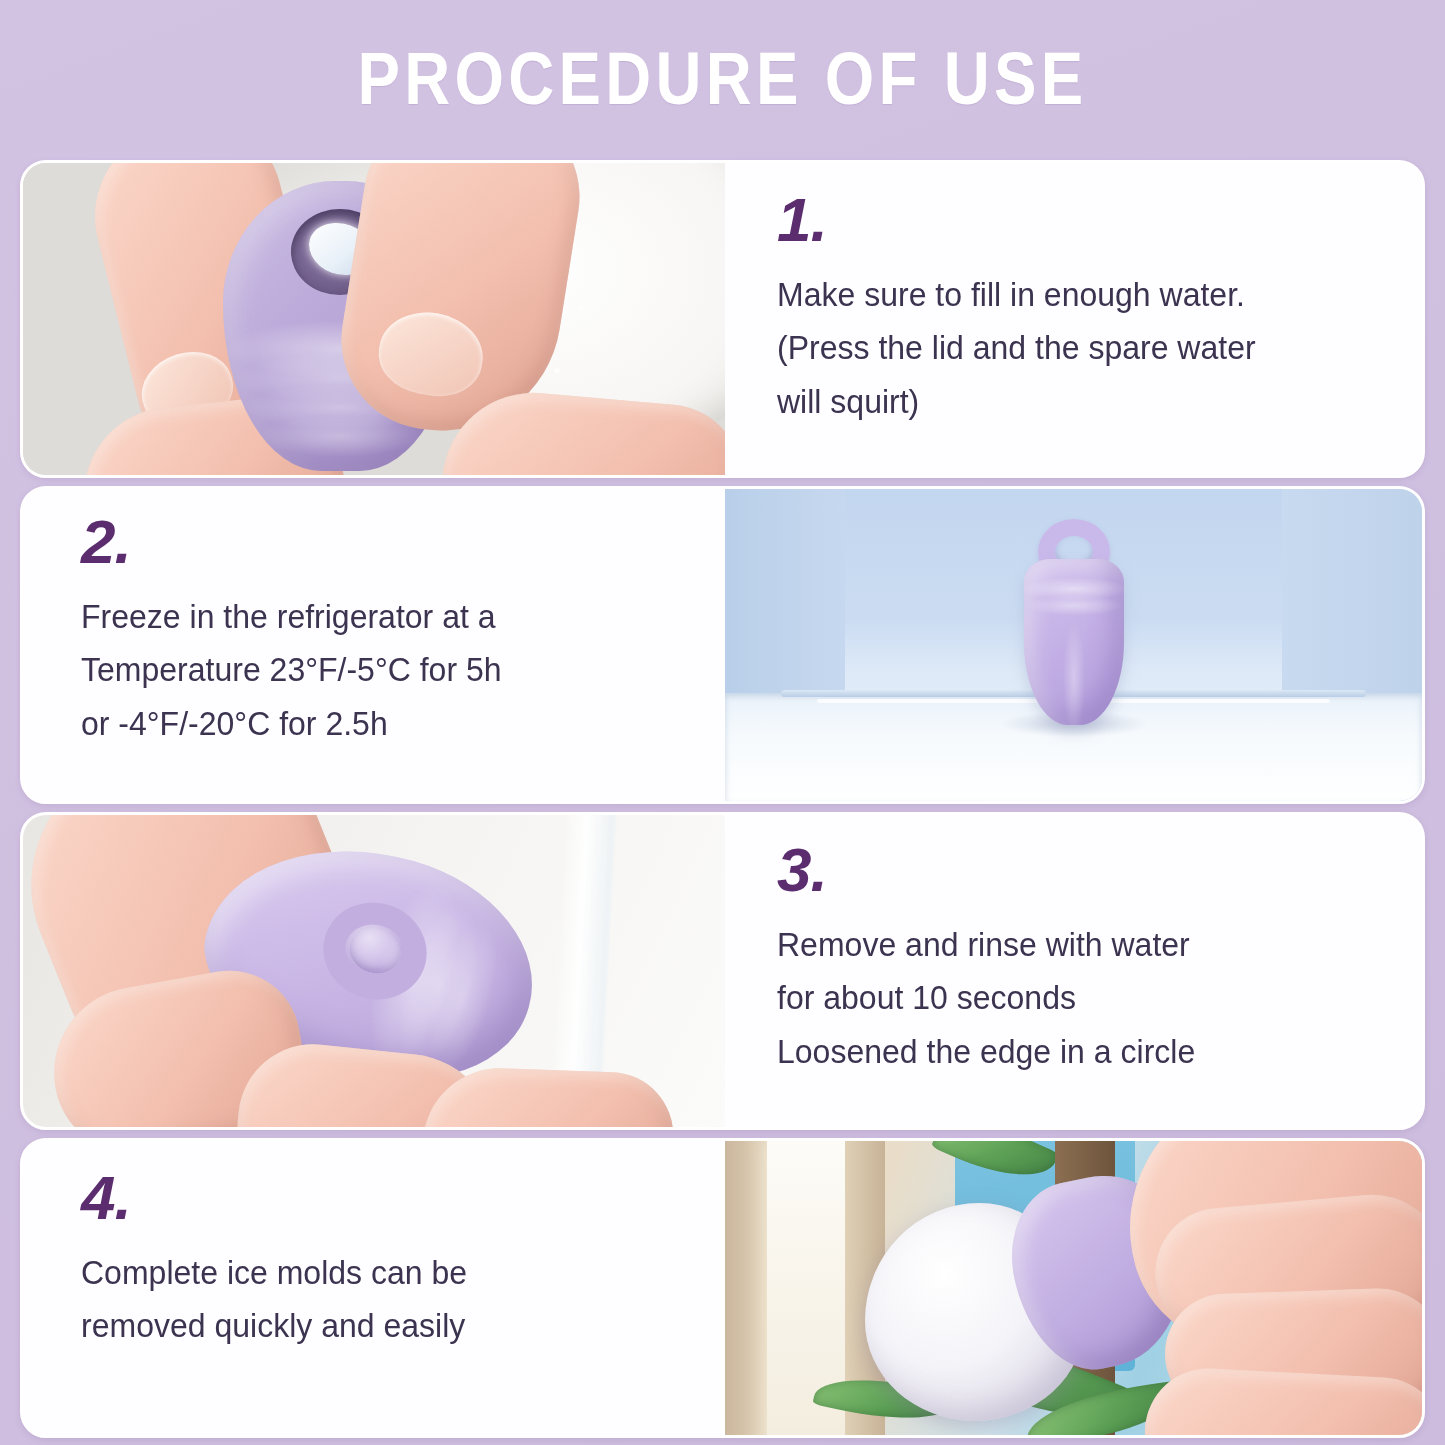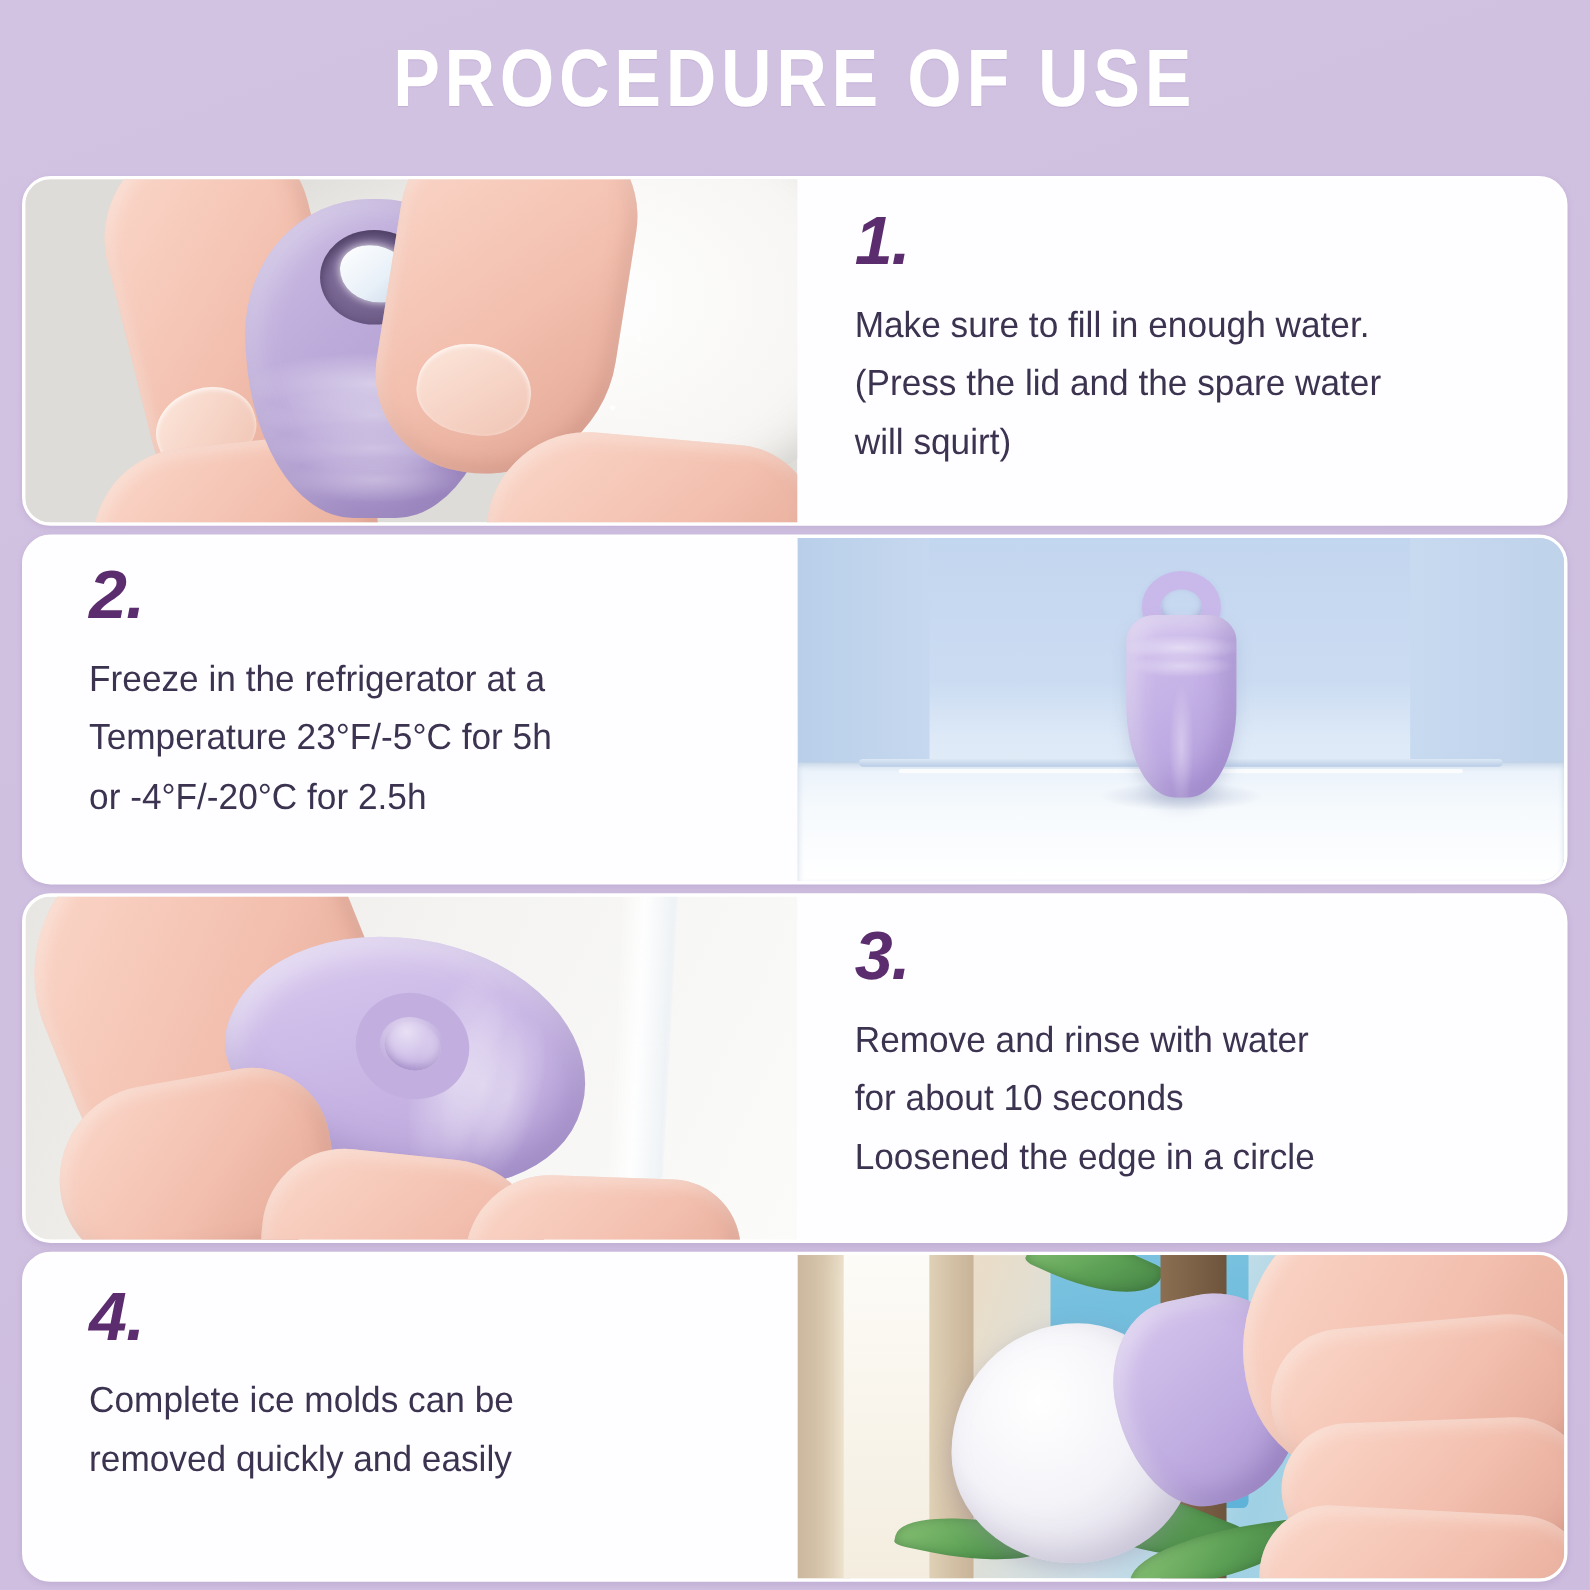--- a/index.html
+++ b/index.html
@@ -22,21 +22,21 @@
     inset: 0;
     background: linear-gradient(160deg, #d3c3e3 0%, #d0c0e0 45%, #cdbcde 100%);
   }
 
   
   .title-bar {
     position: absolute;
     top: 28px; left: 0; right: 0;
     height: 100px;
     display: flex;
-    align-items: flex-start;
+    align-items: center;
     justify-content: center;
   }
   .title {
     color: #ffffff;
     font-size: 74px;
     font-weight: 700;
     letter-spacing: 5px;
     transform: scaleX(0.86);
     white-space: nowrap;
     text-shadow: 0 1px 1px rgba(120,90,150,.18);

